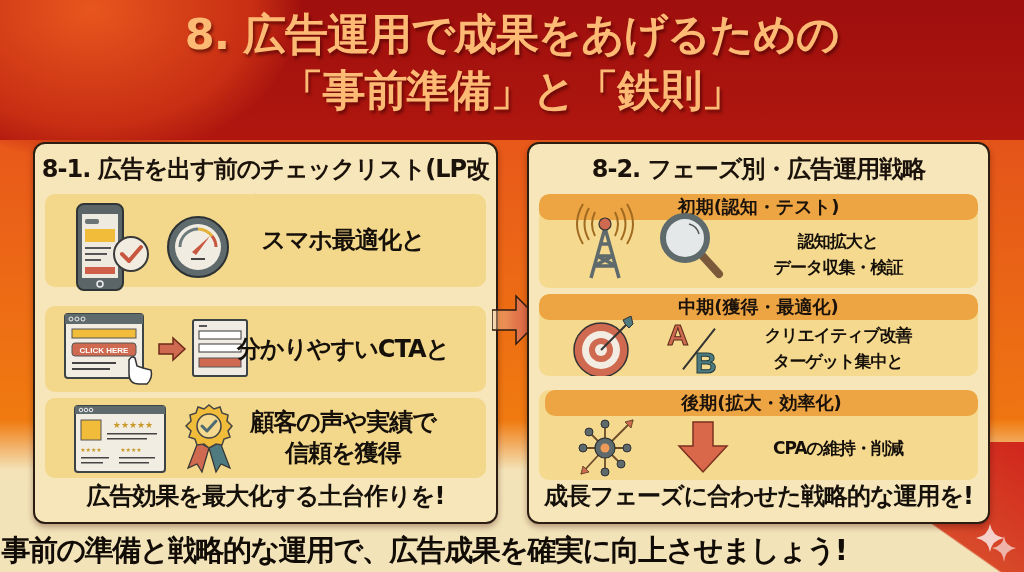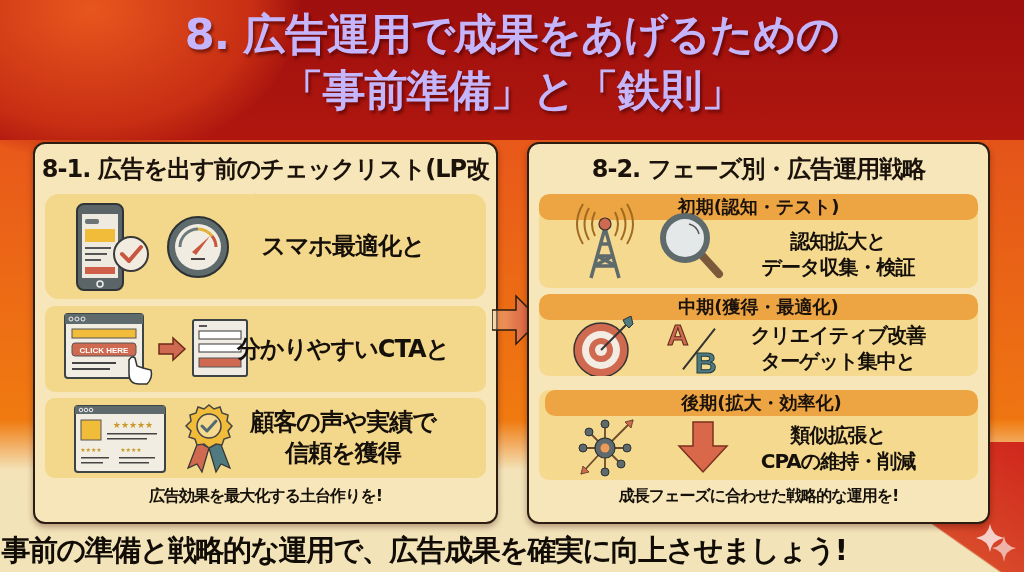--- a/index.html
+++ b/index.html
@@ -23,21 +23,21 @@
   .bg-corner {
     position: absolute; right: 0; bottom: 0; width: 160px; height: 130px;
     background: linear-gradient(215deg, #d0261c 0%, #d84a2a 60%, rgba(216,74,42,0) 61%);
   }
   .bg-right-strip {
     position: absolute; right: 0; top: 140px; width: 36px; height: 280px;
     background: linear-gradient(180deg, #e4541a, #ef7512);
   }
   .title {
     position: absolute; left: 0; top: 6px; width: 1024px;
-    text-align: center; color: #c4b5fd;
+    text-align: center; color: #fdba74;
     font-weight: bold; font-size: 43px; line-height: 56px;
     text-shadow: 2px 3px 3px rgba(60,0,0,0.55);
     letter-spacing: -1px;
   }
   .panel {
     position: absolute; top: 142px; height: 382px;
     background: #f6e6b9;
     border: 2.5px solid #2b1d12;
     border-radius: 12px;
     box-shadow: 0 3px 6px rgba(60,10,0,0.35);
@@ -54,36 +54,36 @@
     background: #f3d78a; border-radius: 10px;
   }
   .card-text {
     position: absolute; right: 18px; top: 0; bottom: 0; width: 250px;
     display: flex; flex-direction: column; justify-content: center; align-items: center;
     font-weight: bold; font-size: 24px; line-height: 31px; color: #15100a;
     letter-spacing: -1px;
   }
   .panel-footer {
     position: absolute; left: 0; right: 0; bottom: 8px; height: 36px;
-    text-align: center; font-weight: bold; font-size: 16px; line-height: 36px;
+    text-align: center; font-weight: bold; font-size: 24px; line-height: 36px;
     color: #15100a; letter-spacing: -1px;
   }
   .phase {
     position: absolute; left: 10px; right: 10px;
     background: #f5d98e; border-radius: 10px; overflow: hidden;
   }
   .phase-head {
     height: 26px; background: #eda442; border-radius: 10px;
     text-align: center; font-weight: bold; font-size: 18px; line-height: 26px;
     color: #1a120b;
   }
   .phase-text {
     position: absolute; right: 20px; top: 26px; bottom: 0; width: 240px;
     display: flex; flex-direction: column; justify-content: center; align-items: center;
-    font-weight: bold; font-size: 20px; line-height: 26px; color: #15100a; letter-spacing: -1px;
+    font-weight: bold; font-size: 17px; line-height: 26px; color: #15100a; letter-spacing: -1px;
   }
   .icon { position: absolute; }
   .center-arrow { position: absolute; left: 492px; top: 290px; }
   .bottom-line {
     position: absolute; left: 0; top: 530px; width: 848px; text-align: center;
     font-weight: bold; font-size: 29px; line-height: 40px; color: #120c07; letter-spacing: -1.5px;
   }
   .sparkle { position: absolute; right: 6px; bottom: 6px; }
 </style>
 </head>
@@ -95,21 +95,21 @@
 <div class="bg-corner"></div>
 
 <div class="title">
   <div>8. 広告運用で成果をあげるための</div>
   <div>「事前準備」と「鉄則」</div>
 </div>
 
 <div class="panel left">
   <div class="panel-title">8-1. 広告を出す前のチェックリスト(LP改善)</div>
 
-  <div class="card" style="top:50px;height:105px;border-radius:14px;">
+  <div class="card" style="top:50px;height:93px;">
     <svg class="icon" style="left:28px;top:8px;" width="80" height="92" viewBox="0 0 80 92">
       <rect x="4" y="2" width="46" height="86" rx="7" fill="#5b6567" stroke="#2f3436" stroke-width="2"></rect>
       <rect x="9" y="12" width="36" height="64" fill="#eeeae0"></rect>
       <rect x="12" y="17" width="14" height="5" rx="2" fill="#6c7476"></rect>
       <rect x="12" y="27" width="30" height="13" fill="#f1bc3a"></rect>
       <rect x="12" y="45" width="26" height="2" fill="#555"></rect>
       <rect x="12" y="51" width="22" height="2" fill="#555"></rect>
       <rect x="12" y="57" width="16" height="2" fill="#555"></rect>
       <rect x="12" y="65" width="30" height="7" fill="#cf5f48"></rect>
       <circle cx="27" cy="82" r="3" fill="none" stroke="#eee" stroke-width="1.5"></circle>
@@ -276,21 +276,20 @@
         <circle cx="12" cy="16" r="4"></circle>
           <circle cx="44" cy="48" r="4"></circle>
       </g>
       <circle cx="28" cy="32" r="10" fill="#5e6a6c" stroke="#2c3234" stroke-width="1.2"></circle>
       <circle cx="28" cy="32" r="4.5" fill="#ef9a58"></circle>
     </svg>
     <svg class="icon" style="left:138px;top:30px;" width="52" height="54" viewBox="0 0 52 54">
       <path d="M16 2 L36 2 L36 26 L50 26 L26 52 L2 26 L16 26 Z" fill="#d9674a" stroke="#7a3020" stroke-width="1.5"></path>
     </svg>
     <div class="phase-text">
-      <div>類似拡張と</div>
       <div>CPAの維持・削減</div>
     </div>
   </div>
 
   <div class="panel-footer">成長フェーズに合わせた戦略的な運用を!</div>
 </div>
 
 <div class="bottom-line">事前の準備と戦略的な運用で、広告成果を確実に向上させましょう!</div>
 
 <svg class="sparkle" width="44" height="44" viewBox="0 0 44 44">

